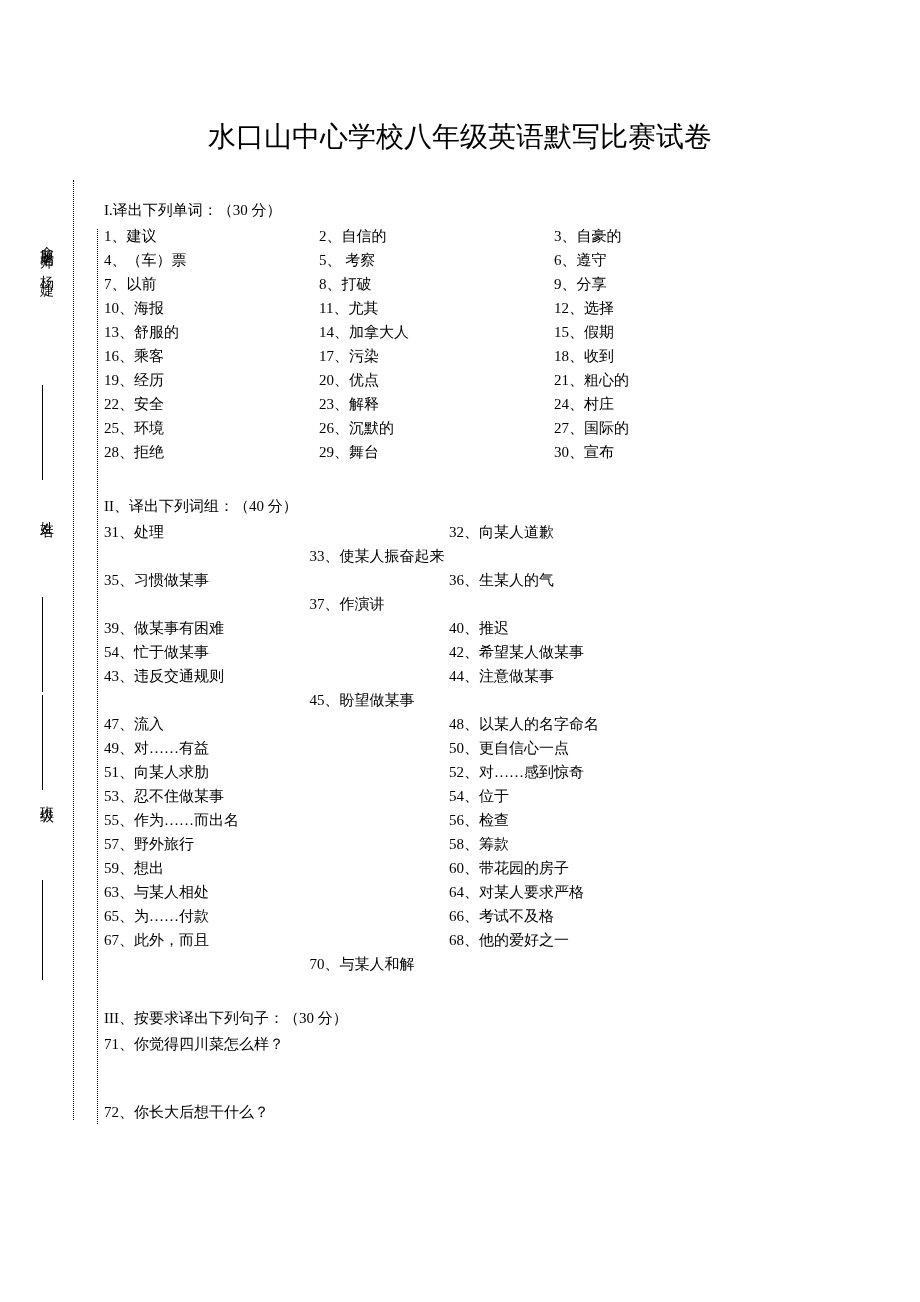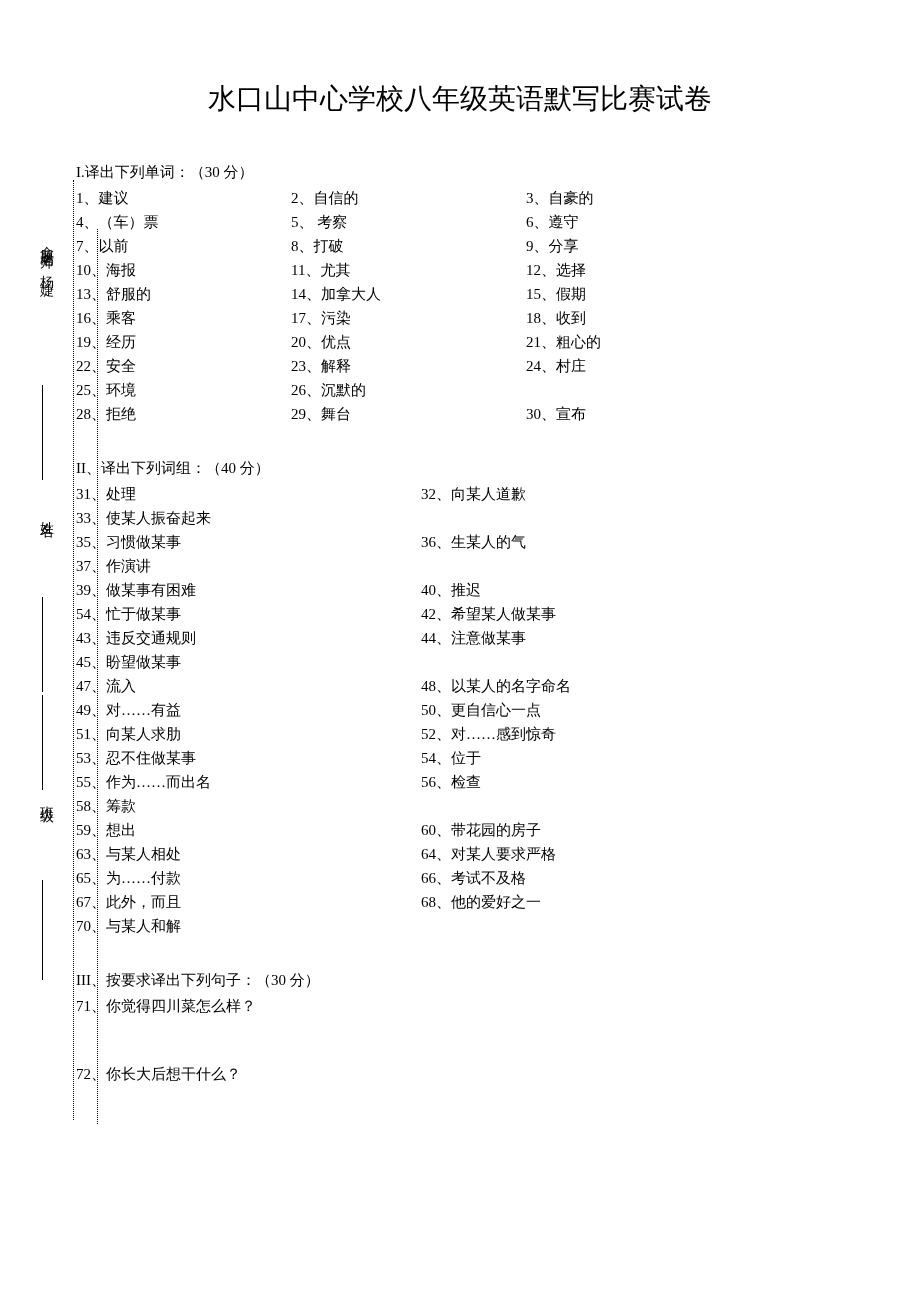--- a/index.html
+++ b/index.html
@@ -51,39 +51,40 @@
     }
     .vline.v1 { top: 205px; height: 95px; }
     .vline.v2 { top: 417px; height: 95px; }
     .vline.v3 { top: 515px; height: 95px; }
     .vline.v4 { top: 700px; height: 100px; }
 
     .title {
       text-align: center;
       font-size: 28px;
       font-family: "SimSun", "宋体", serif;
-      padding-top: 77px;
+      padding-top: 115px;
       padding-bottom: 30px;
     }
     .content {
-      margin-left: 76px;
+      margin-left: 104px;
       margin-right: 60px;
     }
     .section-head {
       margin-top: 8px;
       margin-bottom: 2px;
     }
     .row3 {
       display: flex;
     }
     .row3 > div:nth-child(1) { width: 215px; }
     .row3 > div:nth-child(2) { width: 235px; }
     .row3 > div:nth-child(3) { flex: 1; }
     .row2 {
       display: flex;
+      justify-content: center;
     }
     .row2 > div:nth-child(1) { width: 345px; }
     .row2 > div:nth-child(2) { flex: 1; }
     .gap { height: 22px; }
     .gap-sm { height: 44px; }
   </style>
 </head>
 <body>
 
 <div class="sidebar">
@@ -140,20 +141,21 @@
         <div>21、粗心的</div>
       </div>
       <div class="row3">
         <div>22、安全</div>
         <div>23、解释</div>
         <div>24、村庄</div>
       </div>
       <div class="row3">
         <div>25、环境</div>
         <div>26、沉默的</div>
+        <div>27、国际的</div>
       </div>
       <div class="row3">
         <div>28、拒绝</div>
         <div>29、舞台</div>
         <div>30、宣布</div>
       </div>
     </div>
 
   <div class="gap"></div>
 
@@ -202,20 +204,21 @@
       </div>
       <div class="row2">
         <div>53、忍不住做某事</div>
         <div>54、位于</div>
       </div>
       <div class="row2">
         <div>55、作为……而出名</div>
         <div>56、检查</div>
       </div>
       <div class="row2">
+        <div>57、野外旅行</div>
         <div>58、筹款</div>
       </div>
       <div class="row2">
         <div>59、想出</div>
         <div>60、带花园的房子</div>
       </div>
       <div class="row2">
         <div>63、与某人相处</div>
         <div>64、对某人要求严格</div>
       </div>

